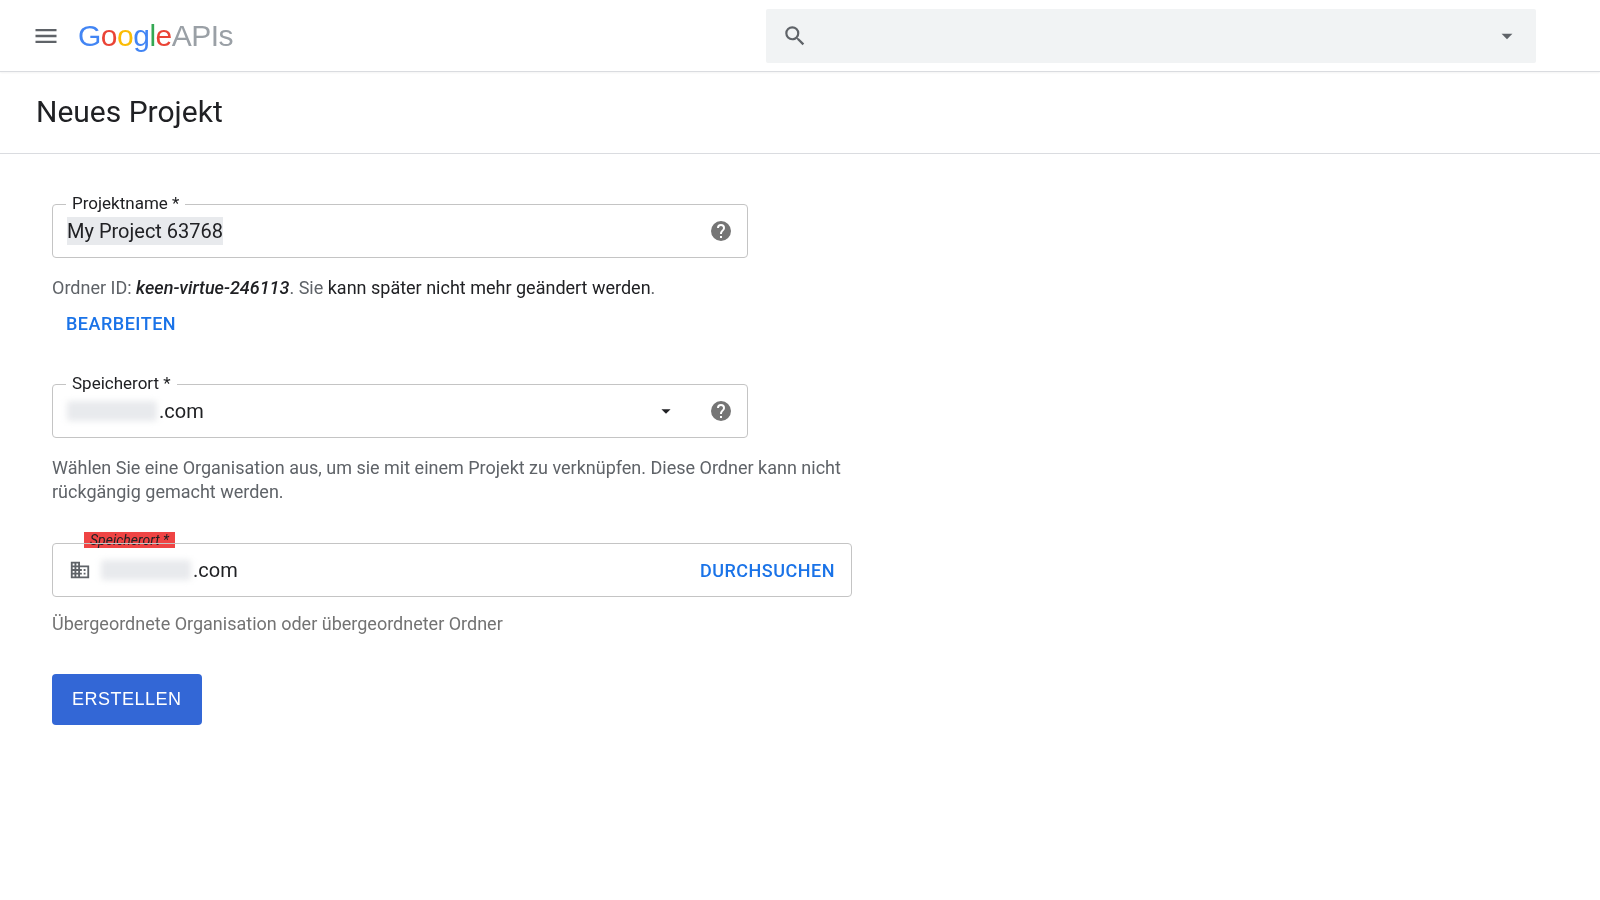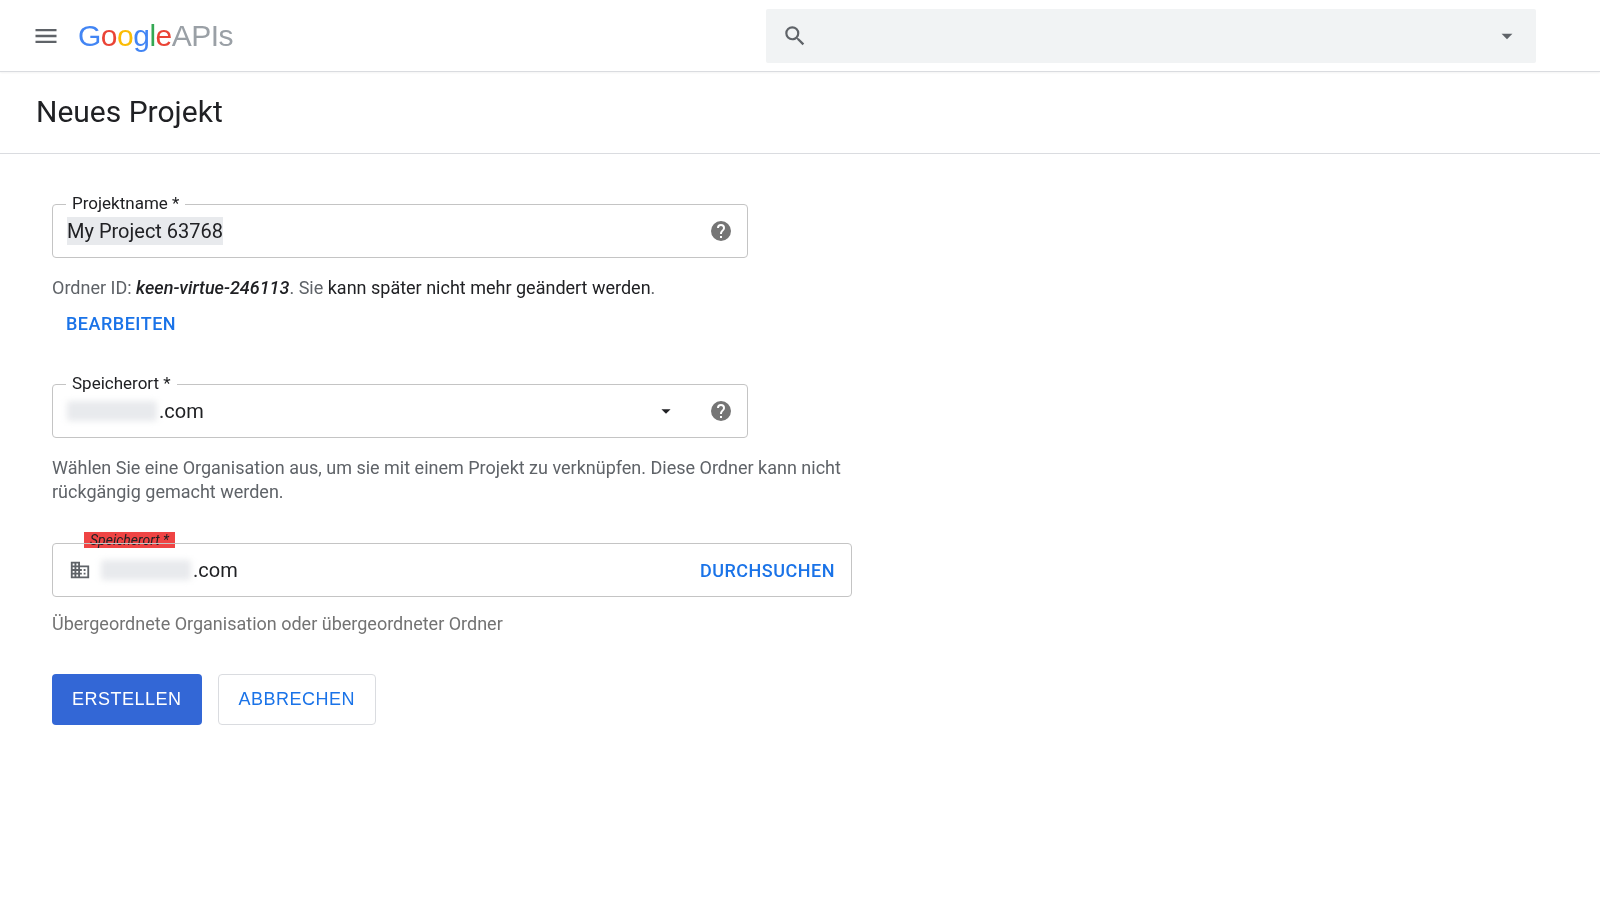--- a/index.html
+++ b/index.html
@@ -304,16 +304,15 @@
         </div>
         <span class="browse-link">DURCHSUCHEN</span>
       </div>
     </div>
     <div class="helper2">Übergeordnete Organisation oder übergeordneter Ordner</div>
   </div>
 
   
   <div class="actions">
     <button class="btn btn-primary">ERSTELLEN</button>
-    <button class="btn btn-secondary">ABBRECHEN</button>
   </div>
 
 </div>
 
 </body></html>

